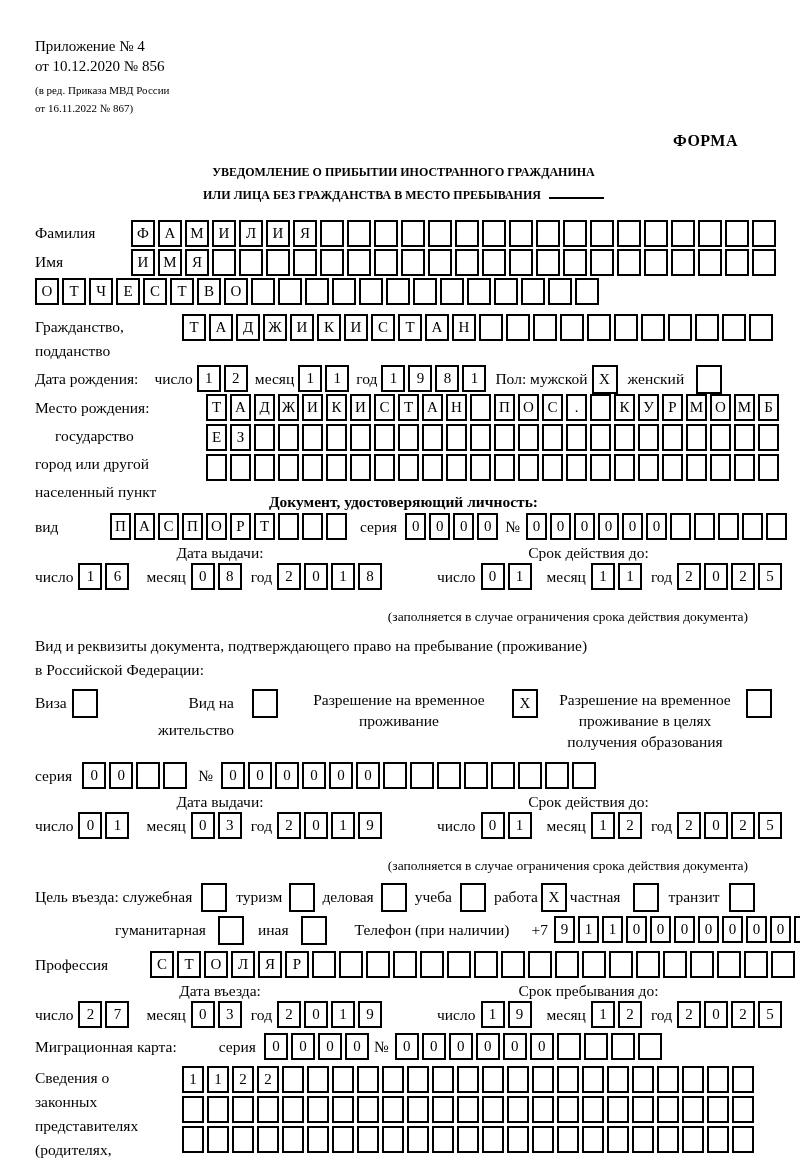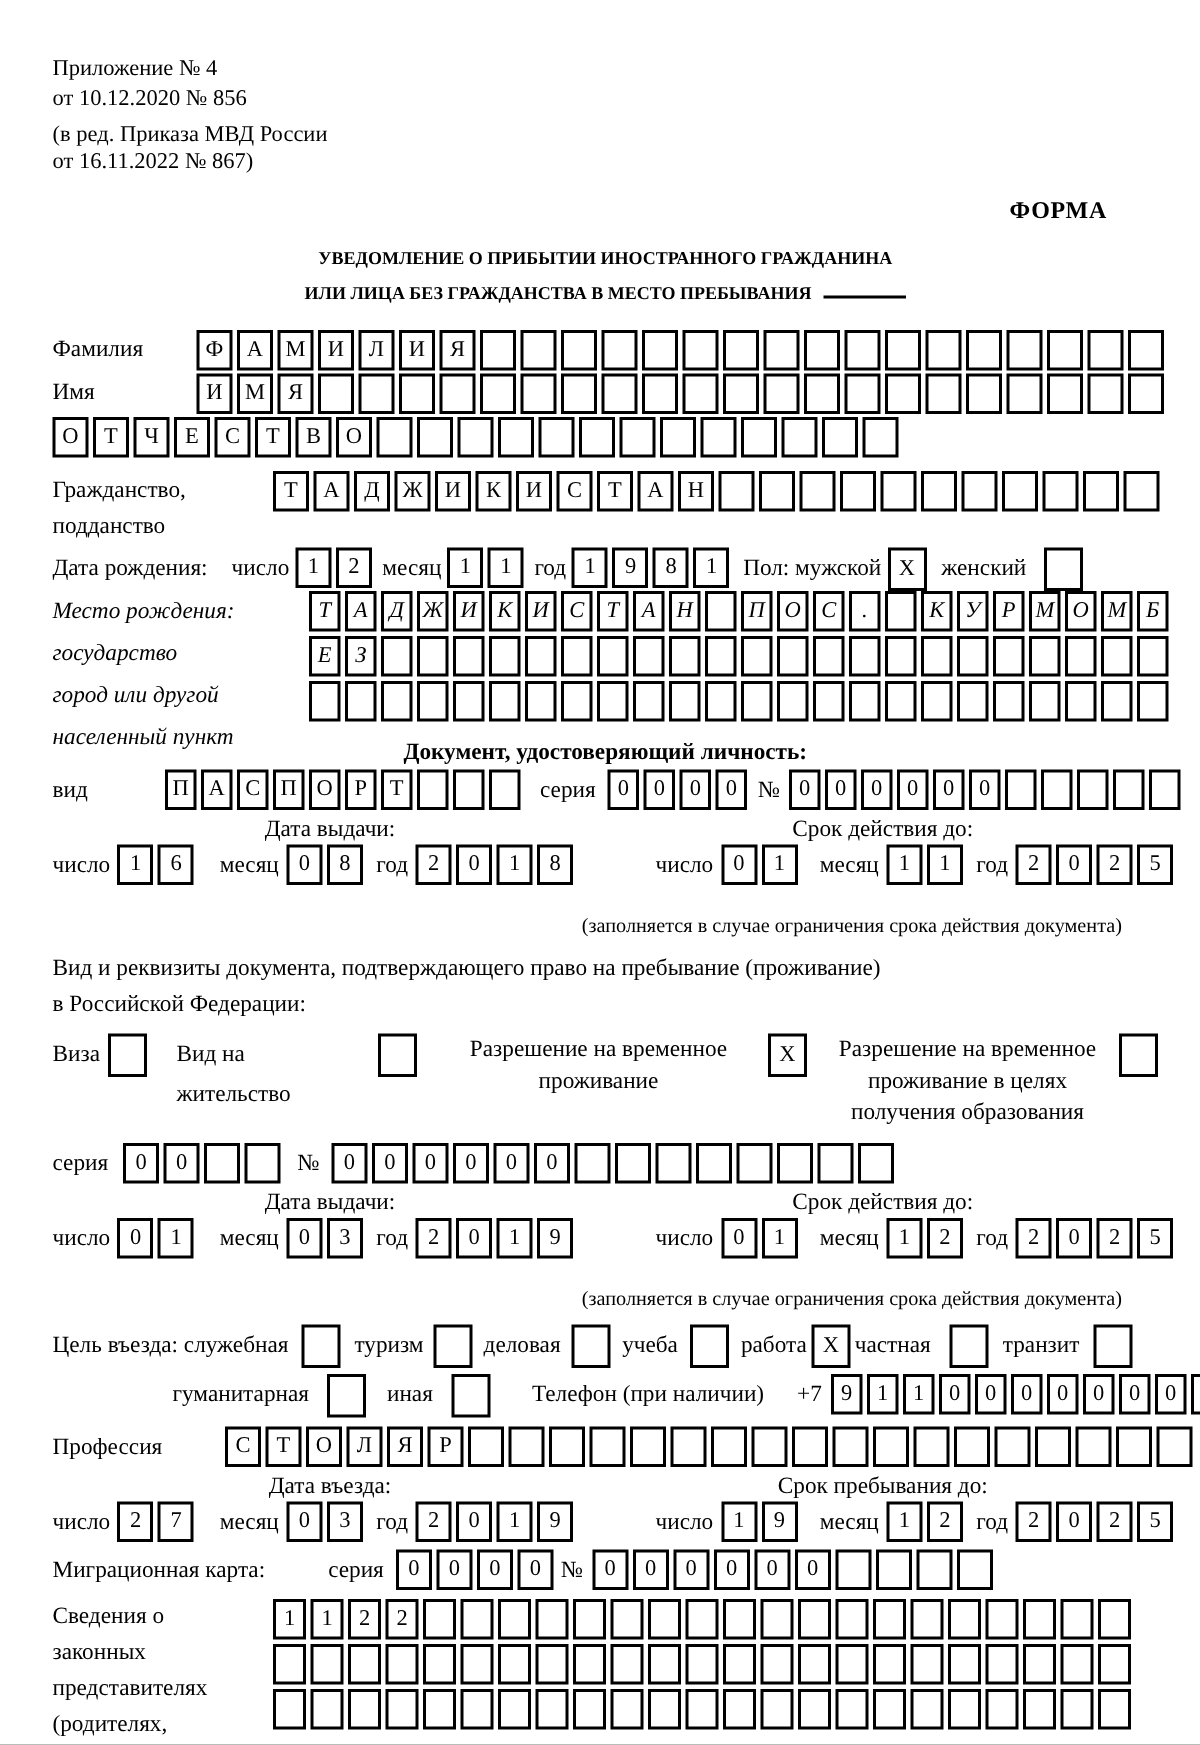--- a/index.html
+++ b/index.html
@@ -5,21 +5,21 @@
   html,body{margin:0;padding:0;background:#888;}
   .page{
     width:800px;height:1163px;background:#fff;color:#000;
     font-family:"Liberation Serif","DejaVu Serif",serif;
     box-sizing:border-box;padding:36px 28px 0 35px;
     position:relative;overflow:hidden;margin:0 auto;
     font-size:15.5px;
   }
   
   .hdr{line-height:20px;font-size:15px;}
-  .hdr .small{font-size:15px;line-height:18px;}
+  .hdr .small{font-size:11px;line-height:18px;}
   .hdr .gap{margin-top:5px;}
   .forma{text-align:right;padding-right:34px;font-weight:bold;margin-top:15px;font-size:16px;letter-spacing:.5px;}
   .title{text-align:center;font-weight:bold;font-size:12px;line-height:23px;margin-top:11px;}
   .blankline{display:inline-block;width:55px;border-bottom:2px solid #000;height:13px;margin-left:8px;}
   .sec{text-align:center;font-weight:bold;font-size:15px;margin-top:23px;}
   
   .row{display:flex;align-items:flex-start;margin-top:2px;}
   .lbl{flex:none;line-height:25px;}
   .lbl .l2{display:block;line-height:24px;}
   
@@ -211,24 +211,24 @@
         <span class="cell">9</span>
         <span class="cell">8</span>
         <span class="cell">1</span>
       </span>
     <span class="inlbl" style="margin-left:6px;">Пол: мужской</span>
     <span class="box">X</span>
     <span class="inlbl" style="margin-left:10px;">женский</span>
     <span class="box" style="margin-left:8px;"></span>
   </div>
 
-  <div class="row" style="height:97px;margin-top:0;font-style:italic;">
+  <div class="row" style="height:97px;margin-top:0;">
     <span class="lbl w171" style="line-height:28px;">
       <span class="l2" style="line-height:28px;">Место рождения:</span>
-      <span class="l2" style="line-height:28px;">государство</span>
+      <span class="l2" style="line-height:28px;margin-left:20px;">государство</span>
       <span class="l2" style="line-height:28px;">город или другой</span>
       <span class="l2" style="line-height:28px;">населенный пункт</span>
     </span>
     <span>
       <span class="cells sm">
           <span class="cell">Т</span>
           <span class="cell">А</span>
           <span class="cell">Д</span>
           <span class="cell">Ж</span>
           <span class="cell">И</span>
@@ -395,21 +395,21 @@
     <div>Вид и реквизиты документа, подтверждающего право на пребывание (проживание)</div>
     <div>в Российской Федерации:</div>
   </div>
 
   <div class="cbblock">
     <span class="cbitem">
       <span style="line-height:27px;">Виза</span>
       <span class="box" style="margin-left:5px;"></span>
     </span>
     <span class="cbitem" style="margin-left:20px;">
-      <span style="line-height:27px;">Вид на жительство</span>
+      <span style="line-height:27px;text-align:right;">Вид на жительство</span>
       <span class="box" style="margin-left:18px;"></span>
     </span>
     <span class="cbitem" style="margin-left:22px;">
       <span class="cbtext" style="width:198px;">
         <span>Разрешение на временное</span><br>
         <span>проживание</span>
       </span>
       <span class="box" style="margin-left:14px;">X</span>
     </span>
     <span class="cbitem" style="margin-left:16px;">

